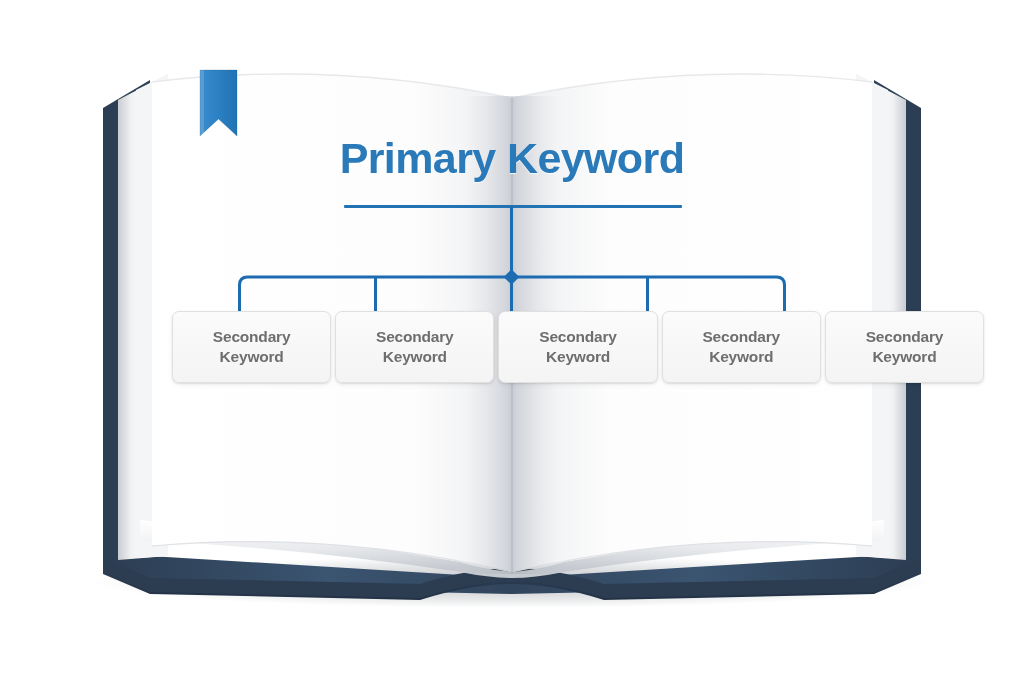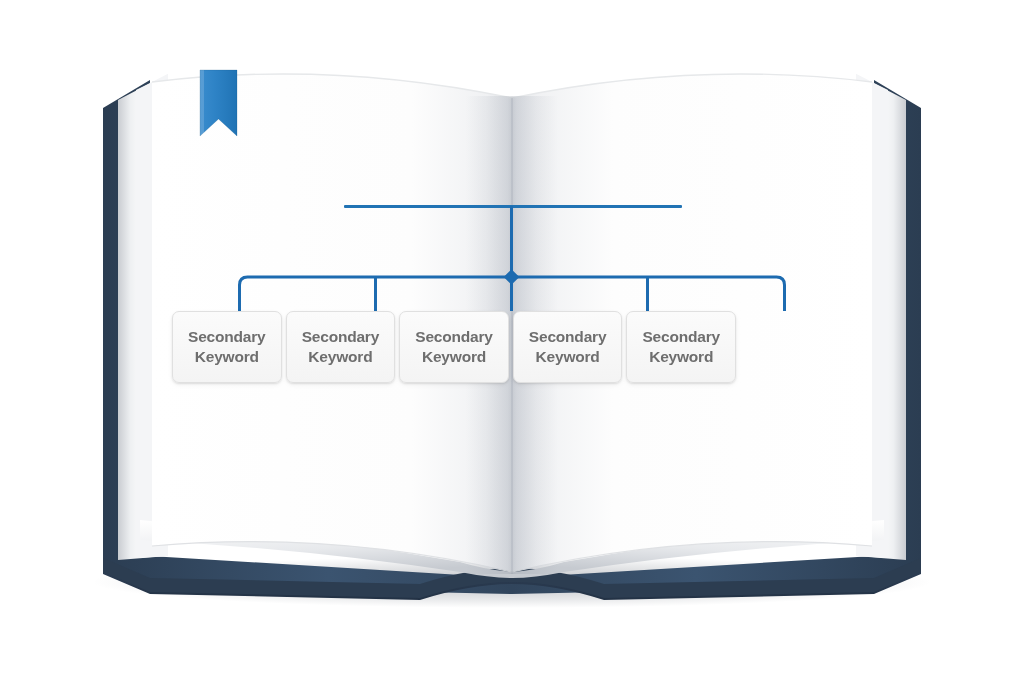--- a/index.html
+++ b/index.html
@@ -69,21 +69,21 @@
     height: 3px;
     background: #2173b4;
     border-radius: 1px;
   }
 
   
   .boxes {
     position: absolute;
     left: 172px;
     top: 311px;
-    width: 564px;
+    width: 812px;
     height: 72px;
     display: flex;
     gap: 4px;
   }
   .kwbox {
     flex: 1 1 0;
     background: linear-gradient(180deg, #fbfbfb 0%, #f4f4f4 100%);
     border: 1px solid #e0e0e0;
     border-radius: 7px;
     box-shadow: 0 1px 2px rgba(0,0,0,0.10), 0 2px 5px rgba(0,0,0,0.05);
@@ -211,20 +211,21 @@
       <g>
         <path d="M200,70 L237,70 L237,136 L218.5,119 L200,136 Z" fill="url(#gRibbon)"></path>
         <path d="M200,70 L237,70 L237,136 L218.5,119 L200,136 Z" fill="none" stroke="rgba(20,80,130,0.28)" stroke-width="0.8"></path>
         <rect x="200" y="70" width="4" height="66" fill="rgba(255,255,255,0.16)"></rect>
       </g>
     </svg>
   </div>
 
   <div class="diagram">
 
+    <div class="title">Primary Keyword</div>
 
     <div class="title-rule"></div>
 
     <svg class="connectors" width="1024" height="683" viewBox="0 0 1024 683" style="position:absolute;left:0;top:0;">
 
       <path d="M511.5,206 L511.5,277" stroke="#1d6bb0" stroke-width="3" fill="none"></path>
 
       <path d="M239.5,311 L239.5,285 Q239.5,277 247.5,277
                L776.5,277 Q784.5,277 784.5,285 L784.5,311" stroke="#1d6bb0" stroke-width="3" fill="none" stroke-linecap="butt"></path>
 

